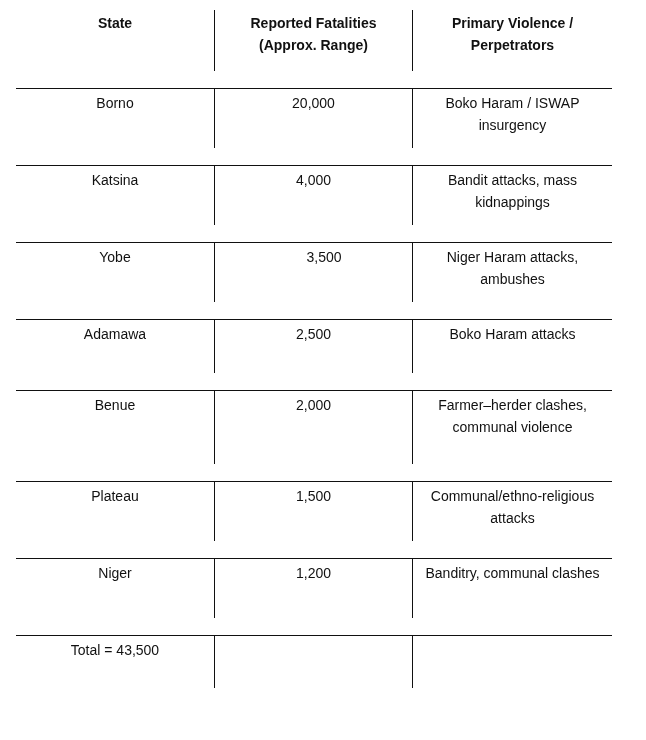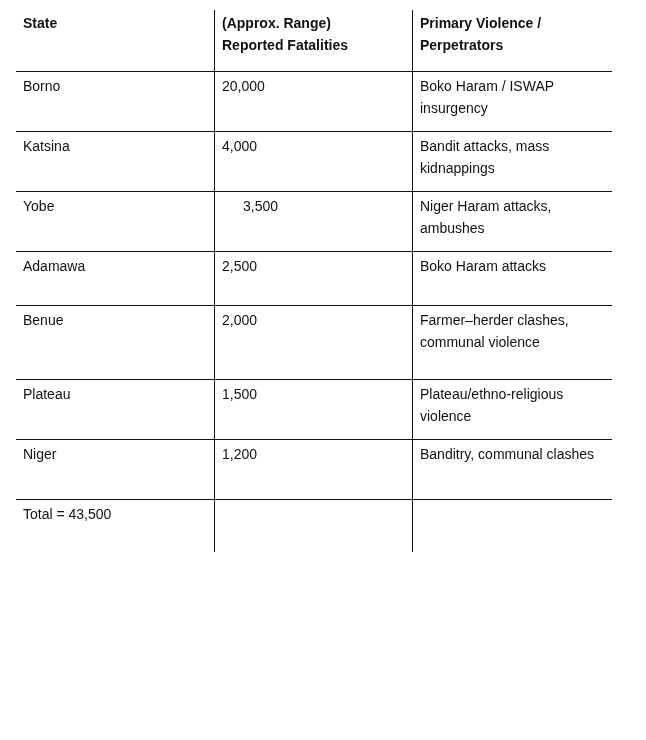--- a/index.html
+++ b/index.html
@@ -1,35 +1,35 @@
 <!DOCTYPE html>
 <html><head>
 <meta charset="utf-8">
 <style>
   html, body { margin:0; padding:0; background:#ffffff; }
   body { width:646px; height:740px; position:relative; overflow:hidden;
          font-family:"Liberation Sans", sans-serif; color:#111; font-size:14px; }
-  .tbl { position:absolute; left:16px; top:10px; width:596px; }
+  .tbl { position:absolute; left:16px; top:10px; width:596px;text-align:center; }
   .row { position:relative; display:flex; }
-  .row.bordered { border-top:1.5px solid #111; }
+  .row.bordered { border-top:1.5px solid #111;margin-top:17px; }
   .cell { box-sizing:border-box; padding:3px 7px 0 7px; line-height:22px; }
   .c1 { width:198px; }
   .c2 { width:198px; border-left:1.2px solid #111; }
   .c3 { width:200px; border-left:1.2px solid #111; }
   .hdr .cell { font-weight:bold; }
 </style>
 </head>
 <body>
 
 <div class="tbl">
   <div class="row hdr" style="height:61px">
     <div class="cell c1" style="padding-top:2px">State</div>
     <div class="cell c2" style="padding-top:2px">
+      <div>Reported Fatalities</div>
       <div>(Approx. Range)</div>
-      <div>Reported Fatalities</div>
     </div>
     <div class="cell c3" style="padding-top:2px">
       <div>Primary Violence /</div>
       <div>Perpetrators</div>
     </div>
   </div>
 
   <div class="row bordered" style="height:59px">
     <div class="cell c1">Borno</div>
     <div class="cell c2">20,000</div>
@@ -51,21 +51,21 @@
     <div class="cell c3">Boko Haram attacks</div>
   </div>
   <div class="row bordered" style="height:73px">
     <div class="cell c1">Benue</div>
     <div class="cell c2">2,000</div>
     <div class="cell c3">Farmer–herder clashes, communal violence</div>
   </div>
   <div class="row bordered" style="height:59px">
     <div class="cell c1">Plateau</div>
     <div class="cell c2">1,500</div>
-    <div class="cell c3">Plateau/ethno-religious violence</div>
+    <div class="cell c3">Communal/ethno-religious attacks</div>
   </div>
   <div class="row bordered" style="height:59px">
     <div class="cell c1">Niger</div>
     <div class="cell c2">1,200</div>
     <div class="cell c3">Banditry, communal clashes</div>
   </div>
   <div class="row bordered" style="height:52px">
     <div class="cell c1">Total = 43,500</div>
     <div class="cell c2"></div>
     <div class="cell c3"></div>

